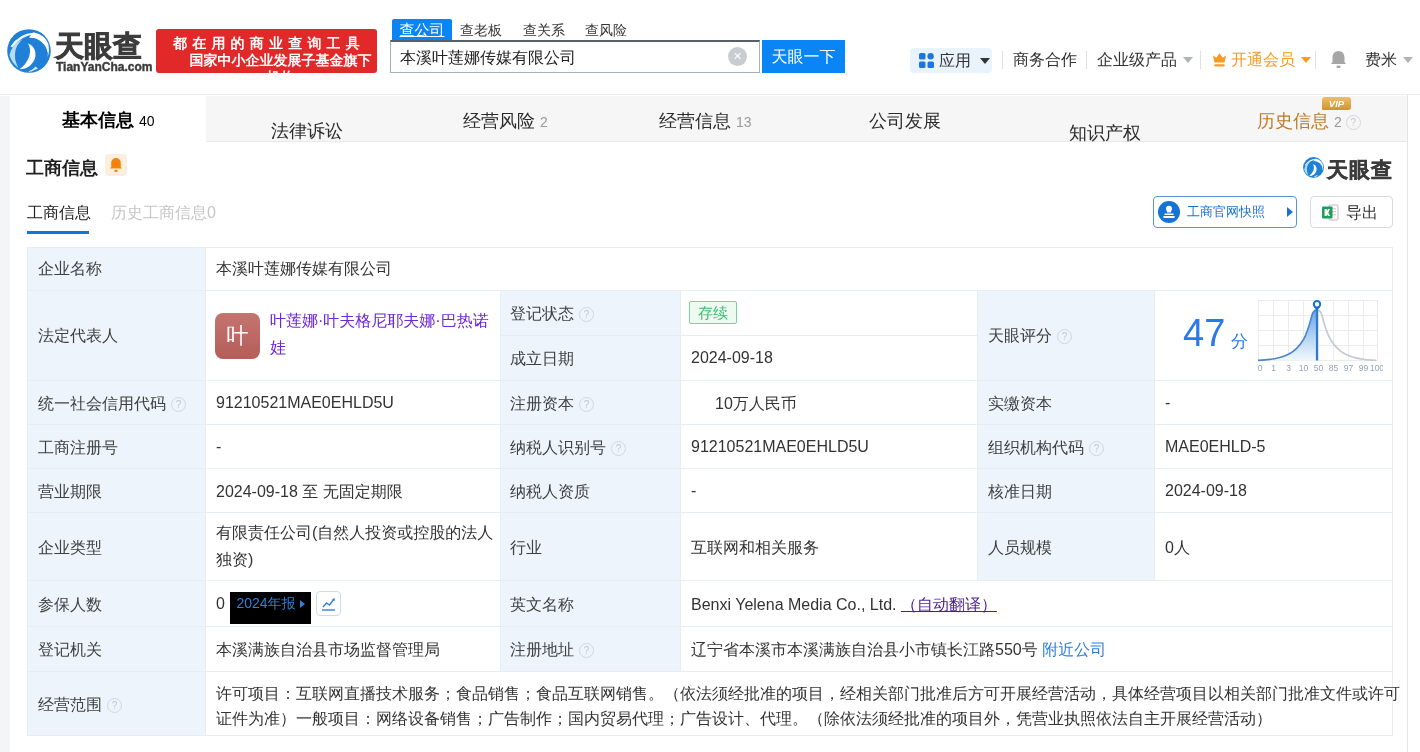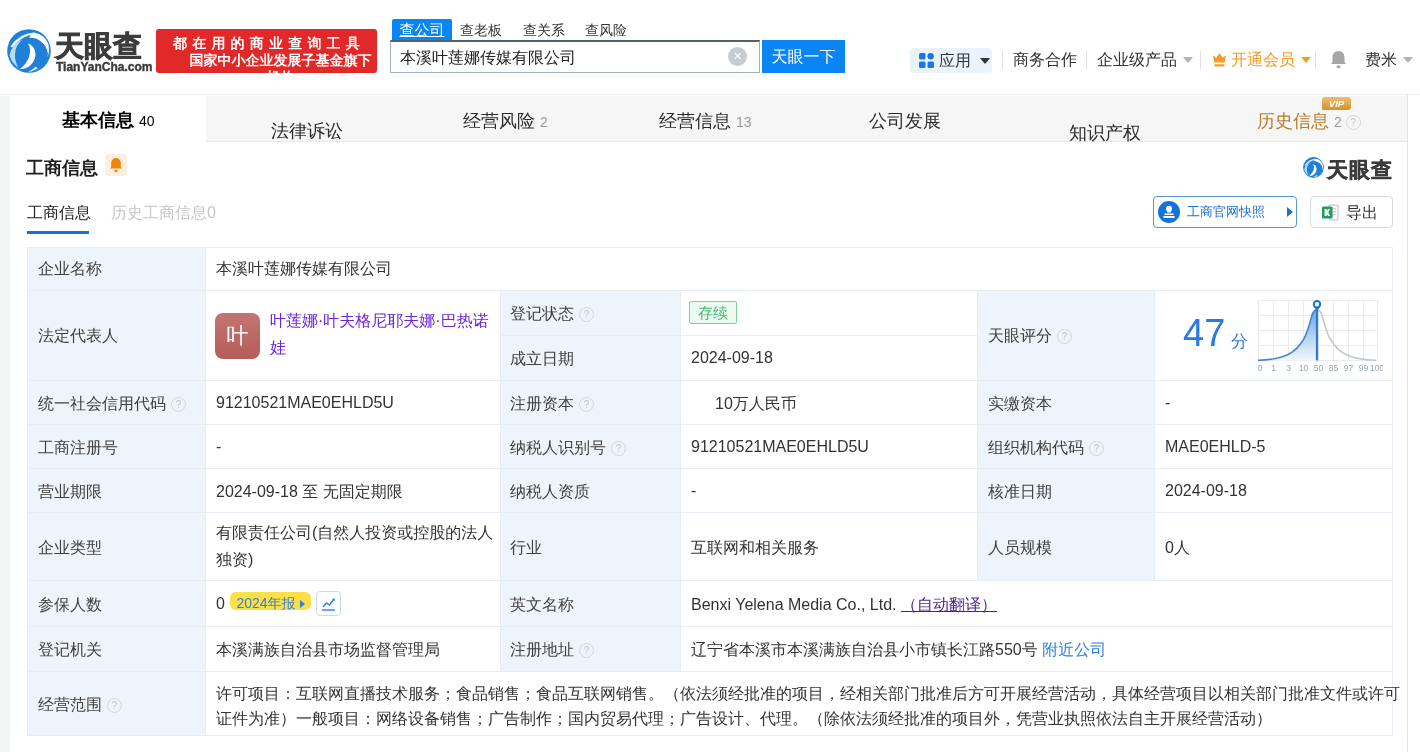--- a/index.html
+++ b/index.html
@@ -235,21 +235,21 @@
 
 <div class="abs ltx" style="left:38px;top:538px;">企业类型</div>
 <div class="abs vtx" style="left:216px;top:519px;line-height:27px;">有限责任公司(自然人投资或控股的法人<br>独资)</div>
 <div class="abs ltx" style="left:510px;top:538px;">行业</div>
 <div class="abs vtx" style="left:691px;top:538px;">互联网和相关服务</div>
 <div class="abs ltx" style="left:988px;top:538px;">人员规模</div>
 <div class="abs vtx" style="left:1165px;top:538px;">0人</div>
 
 <div class="abs ltx" style="left:38px;top:595px;">参保人数</div>
 <div class="abs vtx" style="left:216px;top:595px;">0</div>
-<div class="abs" style="left:230px;top:592px;width:81px;height:18px;background:#fde047;border-radius:6px;color:#2f80d9;font-size:14px;text-align:center;line-height:23px;">2024年报 <span style="display:inline-block;width:0;height:0;border-top:4px solid transparent;border-bottom:4px solid transparent;border-left:5px solid #2f80d9;"></span></div>
+<div class="abs" style="left:230px;top:592px;width:81px;height:32px;background:#000000;border-radius:0;color:#2f80d9;font-size:14px;text-align:center;line-height:23px;">2024年报 <span style="display:inline-block;width:0;height:0;border-top:4px solid transparent;border-bottom:4px solid transparent;border-left:5px solid #2f80d9;"></span></div>
 <div class="abs" style="left:316px;top:591px;width:25px;height:25px;border:1px solid #c8dcf0;border-radius:4px;">
   <svg style="position:absolute;left:4px;top:4px;" width="15" height="15" viewBox="0 0 15 15">
     <path d="M1,14 L14,14" stroke="#2f80d9" stroke-width="1.4"></path>
     <path d="M2,11 L5.5,7 L8.5,9 L13,3" stroke="#2f80d9" stroke-width="1.4" fill="none"></path>
     <path d="M13.5,2 l0.3,3 -2.8,-1.2 Z" fill="#2f80d9"></path>
   </svg>
 </div>
 <div class="abs ltx" style="left:510px;top:595px;">英文名称</div>
 <div class="abs vtx" style="left:691px;top:595px;">Benxi Yelena Media Co., Ltd. <span style="color:#4c1d95;text-decoration:underline;">（自动翻译）</span></div>
 

